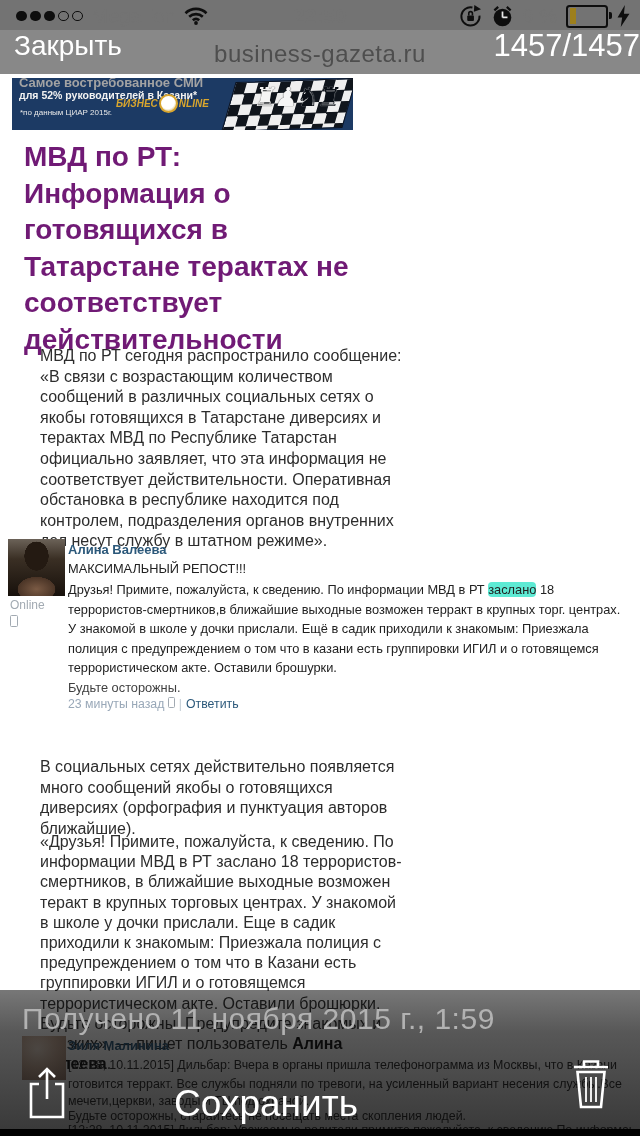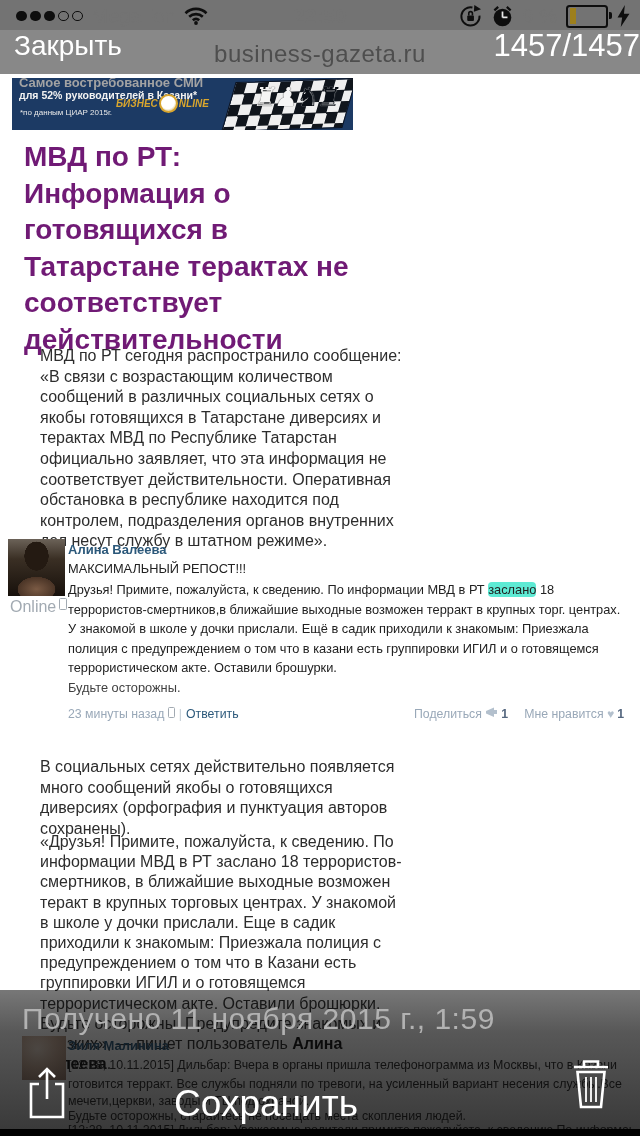--- a/index.html
+++ b/index.html
@@ -40,29 +40,29 @@
   .p3{top:816px;line-height:20.2px;}
   .p3 b{color:#111;}
 
   
   .vk{position:absolute;top:536px;left:0;width:640px;height:170px;}
   .vk-avatar{position:absolute;top:3px;left:8px;width:57px;height:57px;
      background:
        radial-gradient(ellipse 34px 22px at 50% 88%, #7a5a44 0%, #4a3426 55%, rgba(0,0,0,0) 56%),
        radial-gradient(ellipse 20px 24px at 50% 30%, #241a12 0%, #241a12 60%, rgba(0,0,0,0) 61%),
        linear-gradient(180deg,#6b6258 0%, #3a2f24 35%, #17100b 100%);}
-  .vk-online{position:absolute;top:62px;left:10px;font-size:16px;color:#a2aab2;display:flex;align-items:flex-start;gap:3px;}
+  .vk-online{position:absolute;top:62px;left:10px;font-size:12px;color:#a2aab2;display:flex;align-items:flex-start;gap:3px;flex-direction:column;}
   .vk-phone{display:inline-block;width:6px;height:10px;border:1px solid #a2aab2;border-radius:1.5px;}
   .vk-content{position:absolute;left:68px;top:0;width:556px;}
   .vk-name{font-size:13px;font-weight:bold;color:#2b587a;margin:6px 0 4px;}
   .vk-title{font-size:12.8px;color:#222;margin:0 0 4px;}
   .vk-body{font-size:12.8px;line-height:19.5px;color:#222;margin:0;}
   .hl{background:#5eead4;border-radius:4px;margin-top:28px;}
   .vk-line{font-size:12.8px;line-height:19.5px;color:#404040;}
-  .vk-footer{display:flex;justify-content:space-between;margin-top:10px;font-size:12.3px;color:#99a8b8;}
+  .vk-footer{display:flex;justify-content:space-between;font-size:12.3px;color:#99a8b8;}
   .vk-footer .left a{color:#2b587a;text-decoration:none;}
   .vk-footer .pipe{color:#c3ccd4;margin:0 4px;}
   .vk-footer .right{display:flex;gap:16px;align-items:center;}
   .vk-ico{color:#b3c0cd;font-size:12px;}
   .vk-cnt{font-weight:bold;color:#55677f;margin-left:3px;}
 
   
   .chat{position:absolute;top:1032px;left:0;width:640px;height:104px;}
   .chat-avatar{position:absolute;top:4px;left:22px;width:44px;height:44px;
      background:radial-gradient(circle at 35% 30%, #e6d6c8 0%, #c8ab97 45%, #9b7d6d 100%);}
@@ -134,31 +134,25 @@
           <span>Online</span>
           <span class="vk-phone"></span>
         </div>
       <div class="vk-content">
         <div class="vk-name">Алина Валеева</div>
         <p class="vk-title">МАКСИМАЛЬНЫЙ РЕПОСТ!!!</p>
         <p class="vk-body"><span>Друзья! Примите, пожалуйста, к сведению. По информации МВД в РТ </span><span class="hl">заслано</span><span> 18 террористов-смертников,в ближайшие выходные возможен терракт в крупных торг. центрах. У знакомой в школе у дочки прислали. Ещё в садик приходили к знакомым: Приезжала полиция с предупреждением о том что в казани есть группировки ИГИЛ и о готовящемся террористическом акте. Оставили брошурки.</span></p>
         <div class="vk-line">Будьте осторожны.</div>
         <div class="vk-footer">
           <span class="left"><span>23 минуты назад</span> <span class="vk-phone" style="width:5px;height:9px;display:inline-block;"></span><span class="pipe">|</span><a href="#">Ответить</a></span>
-          <span class="right">
-            <span><span>Поделиться</span> <svg class="vk-ico" width="13" height="11" viewBox="0 0 13 11">
-                  <path d="M1 4 L9 0.5 V10 L1 6.5 Z M9 3 h3 v4 h-3" fill="#b3c0cd"></path>
-                </svg><span class="vk-cnt">1</span></span>
-            <span><span>Мне нравится</span> <span class="vk-ico">♥</span><span class="vk-cnt">1</span></span>
-          </span>
         </div>
       </div>
     </div>
 
-    <p class="para p2">В социальных сетях действительно появляется много сообщений якобы о готовящихся диверсиях (орфография и пунктуация авторов сохранены).</p>
+    <p class="para p2">В социальных сетях действительно появляется много сообщений якобы о готовящихся диверсиях (орфография и пунктуация авторов ближайшие).</p>
 
     <p class="para p3"><span>«Друзья! Примите, пожалуйста, к сведению. По информации МВД в РТ заслано 18 террористов-смертников, в ближайшие выходные возможен теракт в крупных торговых центрах. У знакомой в школе у дочки прислали. Еще в садик приходили к знакомым: Приезжала полиция с предупреждением о том что в Казани есть группировки ИГИЛ и о готовящемся террористическом акте. Оставили брошюрки. Будьте осторожны. Предупредите знакомых и близких», — пишет пользователь </span><b>Алина Валеева</b><span>.</span></p>
 
     <div class="chat">
       <div class="chat-avatar"></div>
       <div class="chat-name">Зиля Малинина</div>
       <div class="chat-line" style="top:26px;">[12:28, 10.11.2015] Дильбар: Вчера в органы пришла телефонограмма из Москвы, что в Казани</div>
       <div class="chat-line" style="top:45px;">готовится терракт. Все службы подняли по тревоги, на усиленный вариант несения службы.Все</div>
       <div class="chat-line" style="top:62px;">мечети,церкви, заводы и ТЦ под охраной.</div>
       <div class="chat-line" style="top:77px;">Будьте осторожны, старайтесь не посещать места скопления людей.</div>

